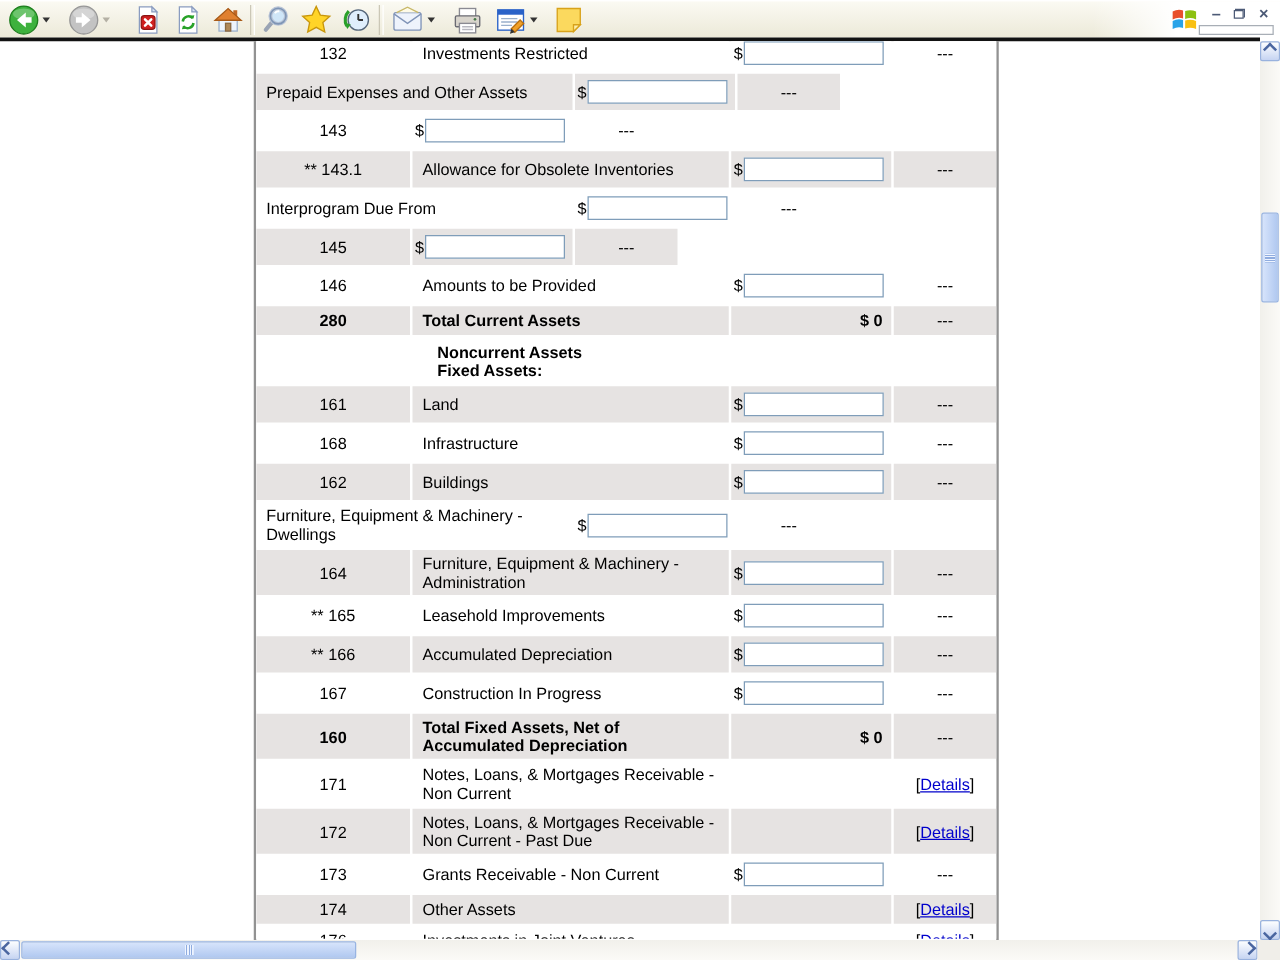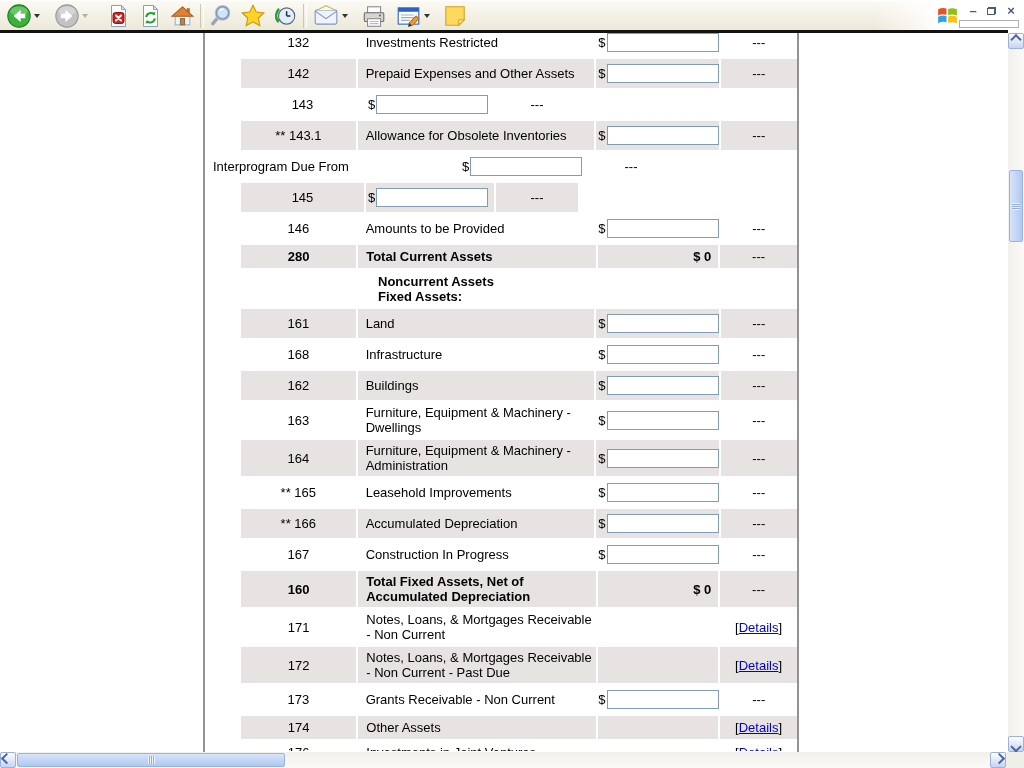--- a/index.html
+++ b/index.html
@@ -40,21 +40,21 @@
   
   .grid{position:absolute;left:205px;top:33px;width:592px;height:718px;overflow:hidden;background:#fff;}
   .row{display:flex;margin-bottom:2px;}
   .row.first{margin-top:-5px;}
   .row.input{min-height:29px;}
   .row.total,.row.details{min-height:23px;}
   .row.section{min-height:37px;padding-left:15px;}
   .c{background:#fff;margin-right:2px;display:flex;align-items:center;box-sizing:border-box;
      font-size:13px;line-height:15px;}
   .row.shaded .c{background:#e6e3e2;}
-  .c-acct{width:123px;justify-content:center;text-align:right;margin-left:36px;}
+  .c-acct{width:123px;justify-content:center;text-align:right;}
   .c-desc{width:253px;padding:3px 4px 3px 8px;display:flex;flex-direction:column;justify-content:center;align-items:flex-start;text-align:left;}
   .c-amt{width:128px;padding-left:2px;}
   .c-amt.total{justify-content:flex-end;padding-right:7px;}
   .c-note{width:82px;margin-right:0;justify-content:center;}
   .b{font-weight:bold;}
   .cur{margin-right:1px;}
   input.amt{width:112px;height:19px;box-sizing:border-box;border:1px solid #7f9db9;background:#fff;
      font-family:"Liberation Sans",sans-serif;font-size:13px;padding:1px 3px;}
   a.dlink{color:#0000cc;text-decoration:underline;cursor:pointer;}
   
@@ -232,21 +232,20 @@
     <div class="row input first">
       <div class="c c-acct">132</div>
       <div class="c c-desc">Investments Restricted</div>
       <div class="c c-amt">
         <span class="cur">$</span>
         <input type="text" class="amt" style="">
       </div>
       <div class="c c-note">---</div>
     </div>
     <div class="row input shaded">
-      <div class="c c-acct">142</div>
       <div class="c c-desc">Prepaid Expenses and Other Assets</div>
       <div class="c c-amt">
         <span class="cur">$</span>
         <input type="text" class="amt" style="">
       </div>
       <div class="c c-note">---</div>
     </div>
     <div class="row input">
       <div class="c c-acct">143</div>
       <div class="c c-amt">
@@ -325,21 +324,20 @@
     <div class="row input shaded">
       <div class="c c-acct">162</div>
       <div class="c c-desc">Buildings</div>
       <div class="c c-amt">
         <span class="cur">$</span>
         <input type="text" class="amt" style="">
       </div>
       <div class="c c-note">---</div>
     </div>
     <div class="row input">
-      <div class="c c-acct">163</div>
       <div class="c c-desc">Furniture, Equipment &amp; Machinery - Dwellings</div>
       <div class="c c-amt">
         <span class="cur">$</span>
         <input type="text" class="amt" style="">
       </div>
       <div class="c c-note">---</div>
     </div>
     <div class="row input shaded">
       <div class="c c-acct">164</div>
       <div class="c c-desc">Furniture, Equipment &amp; Machinery - Administration</div>

